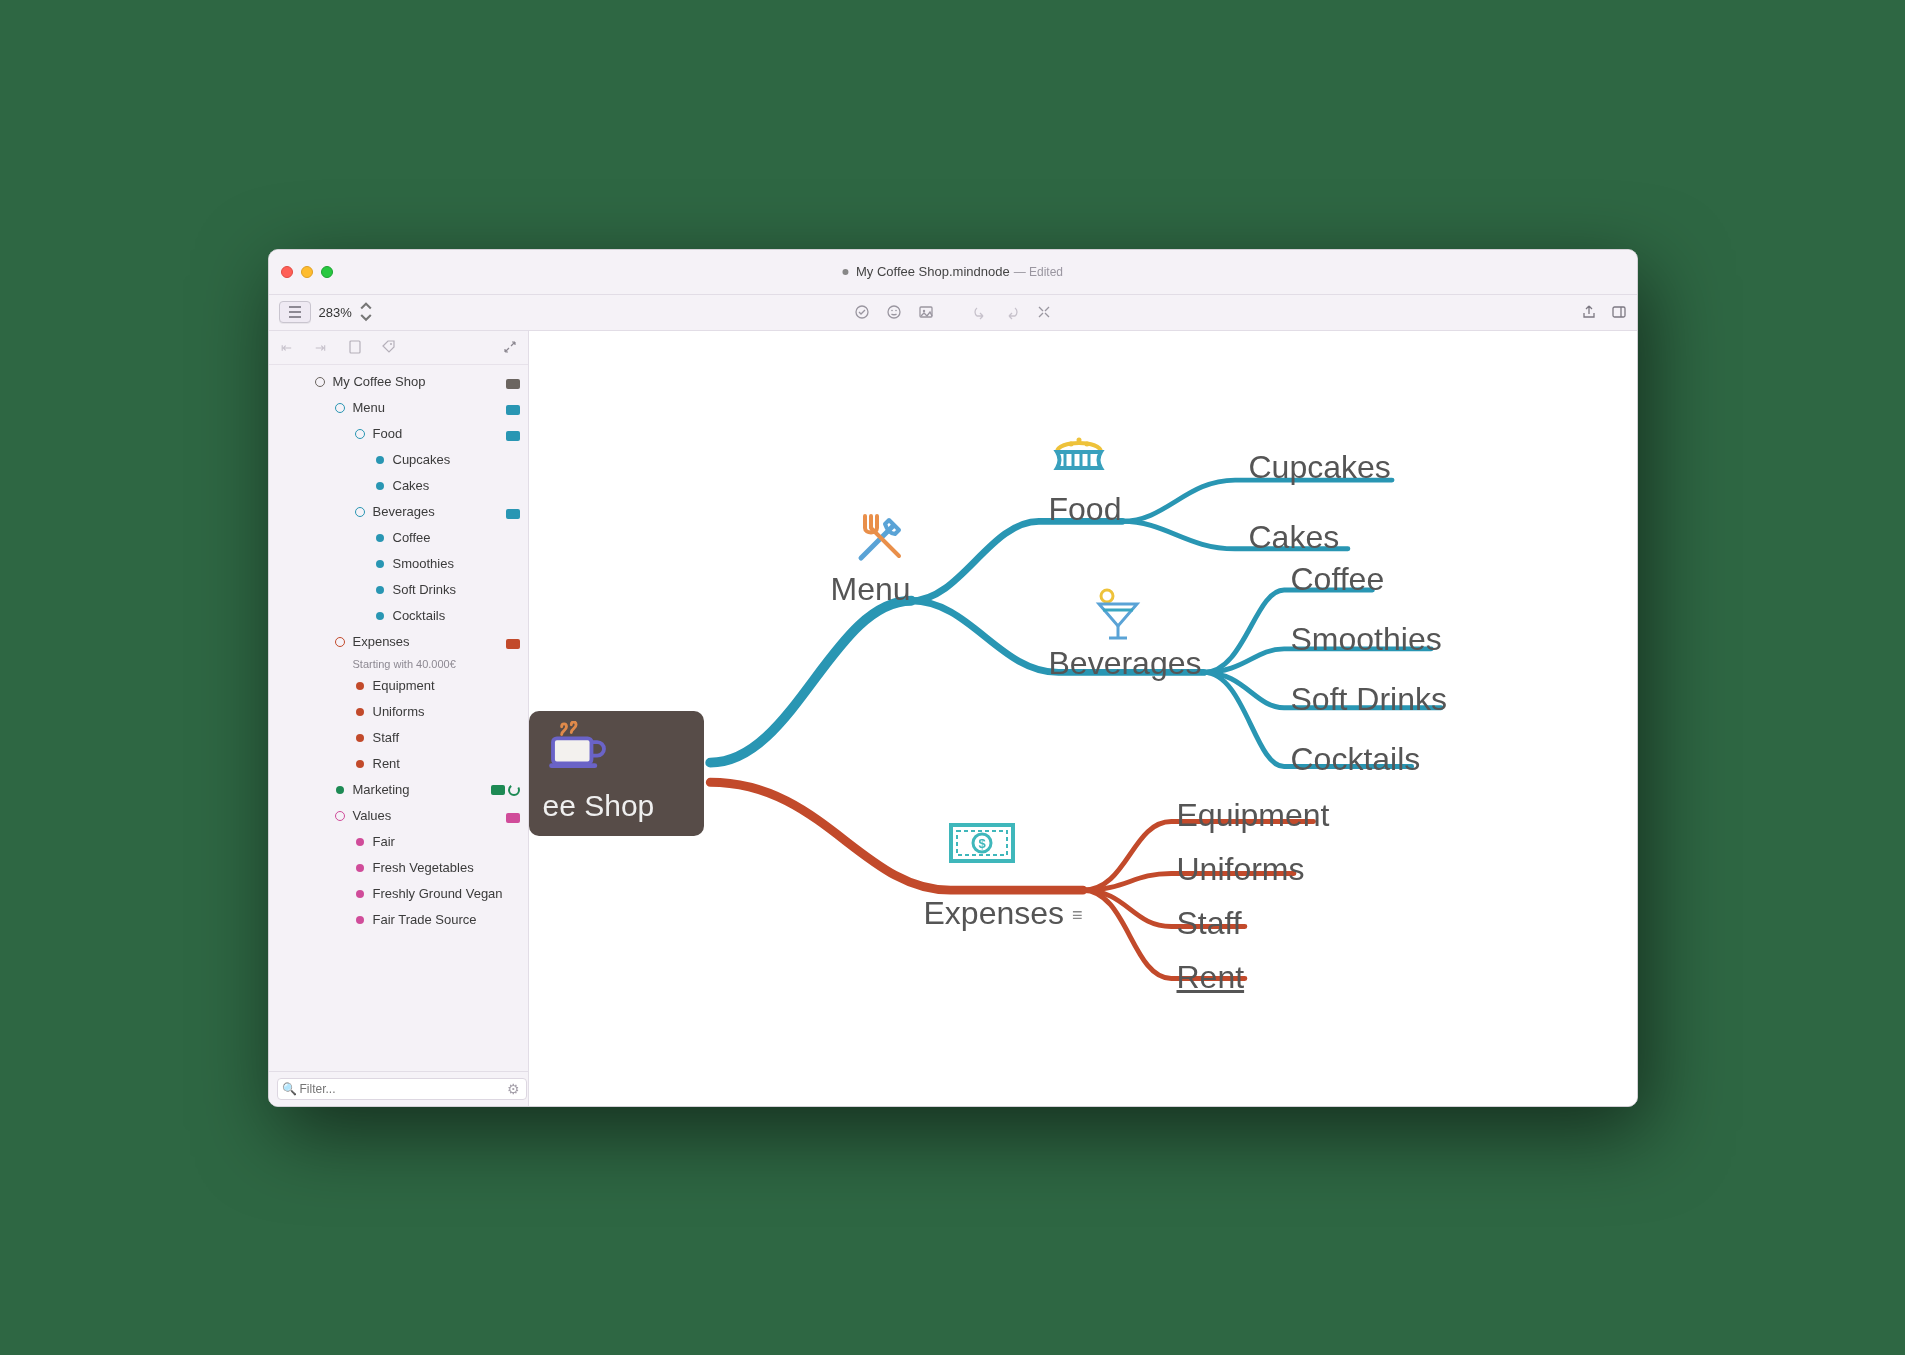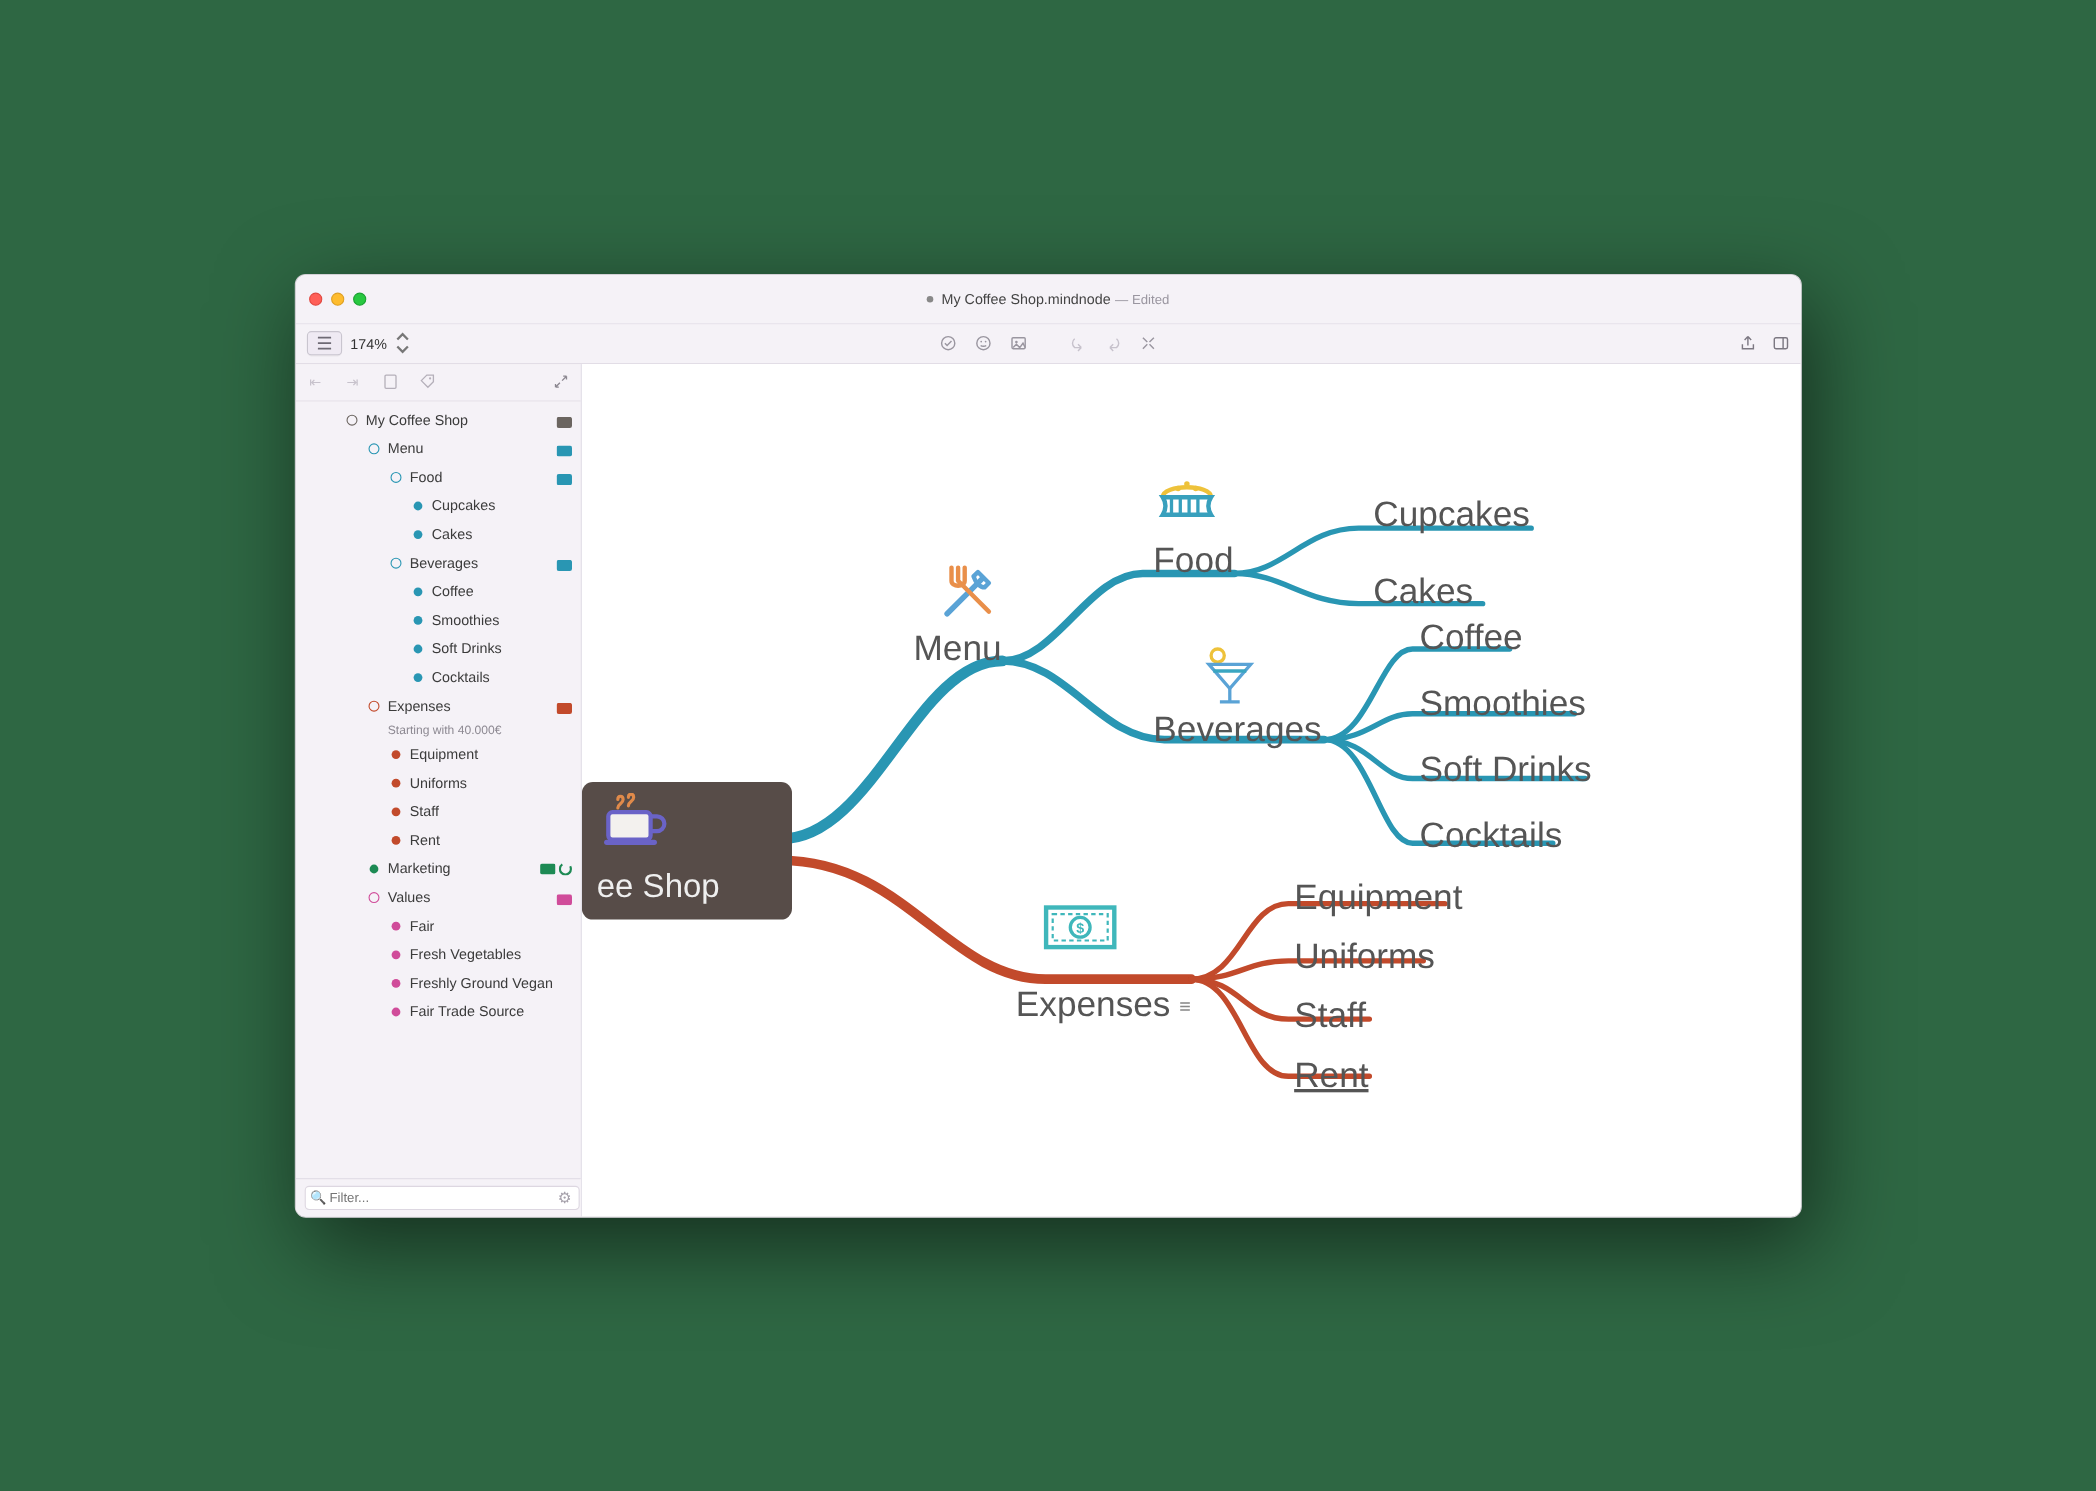--- a/index.html
+++ b/index.html
@@ -33,21 +33,21 @@
   .disc { width: 10px; height: 10px; margin-right: 8px; display: inline-flex; align-items: center; justify-content: center; }
   .ring { width: 10px; height: 10px; border: 1.5px solid; border-radius: 50%; }
   .dot { width: 8px; height: 8px; border-radius: 50%; }
   .row .badge { margin-left: auto; width: 14px; height: 10px; }
   .sub { font-size: 11px; color: #8d8992; }
   .filter { border-top: 1px solid #e2dde6; padding: 6px 8px; display: flex; align-items: center; background: #f5f2f7; }
   .filter input { flex: 1; background: #fff; border: 1px solid #ddd7e1; border-radius: 4px; padding: 3px 22px 3px 22px; font-size: 12px; color: #555; }
   .filter .mag { position: absolute; margin-left: 6px; color: #a6a1ab; font-size: 12px; }
   .filter .gear { color: #a6a1ab; font-size: 14px; margin-left: -20px; position: relative; }
   .canvas { flex: 1; background: #fff; position: relative; overflow: hidden; }
-  .node-root { position: absolute; left: 0; top: 380px; width: 191px; height: 125px; background: #574c48; border-radius: 10px; color: #efefef; padding: 18px 14px 12px 14px; font-weight: 300; }
+  .node-root { position: absolute; left: 0; top: 380px; width: 175px; height: 125px; background: #574c48; border-radius: 10px; color: #efefef; padding: 18px 14px 12px 14px; font-weight: 300; }
   .node-root .root-text { font-size: 30px; margin-top: 60px; }
   .mm-label { position: absolute; font-size: 32px; color: #555; font-weight: 300; }
   .mm-glyph { margin-left: 8px; font-size: 18px; color: #888; vertical-align: middle; }
   svg.net { position: absolute; inset: 0; width: 100%; height: 100%; }
   .cup-icon svg { width: 62px; height: 50px; }
 </style>
 </head>
 <body>
 
 <div class="shadow">
@@ -69,21 +69,21 @@
   <div class="toolbar">
     <div class="tb-left">
       <div class="tb-seg active">
         <span class="tb-icon">
           <svg viewBox="0 0 16 16">
                 <path d="M2 3h12M2 8h12M2 13h12" stroke="#6e6a74" stroke-width="1.5"></path>
               </svg>
         </span>
       </div>
       <div class="zoom">
-        <span>174%</span>
+        <span>283%</span>
         <span class="tb-icon">
           <svg viewBox="0 0 10 16">
                 <path d="M2 6l3-3 3 3M2 10l3 3 3-3" stroke="#777" stroke-width="1.3" fill="none"></path>
               </svg>
         </span>
       </div>
     </div>
     <div class="tb-center">
       <span class="tb-icon">
             <svg viewBox="0 0 16 16">

